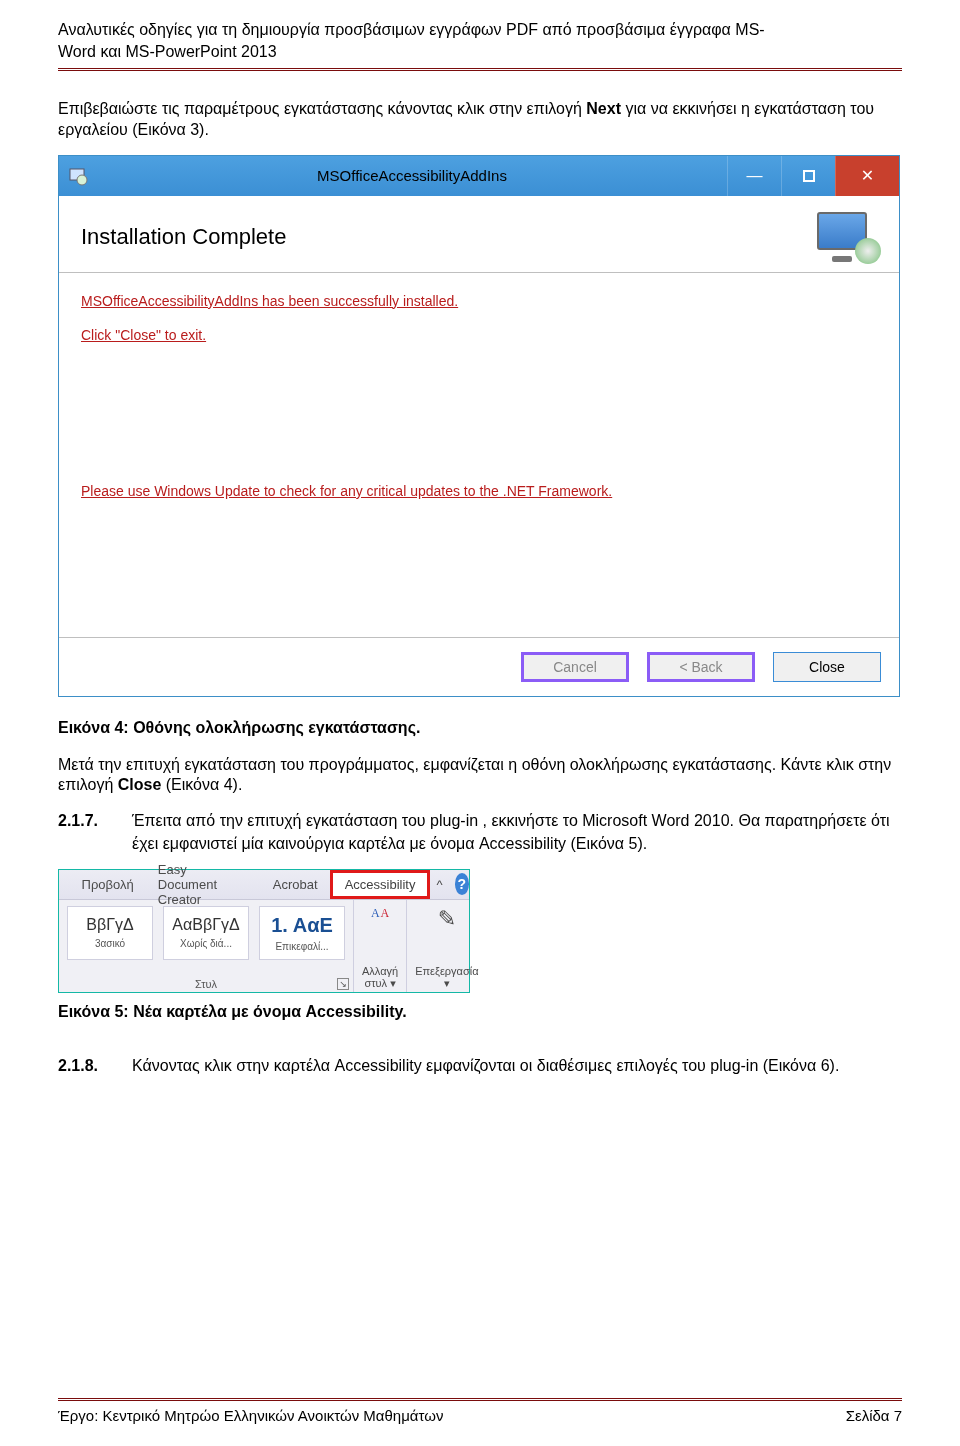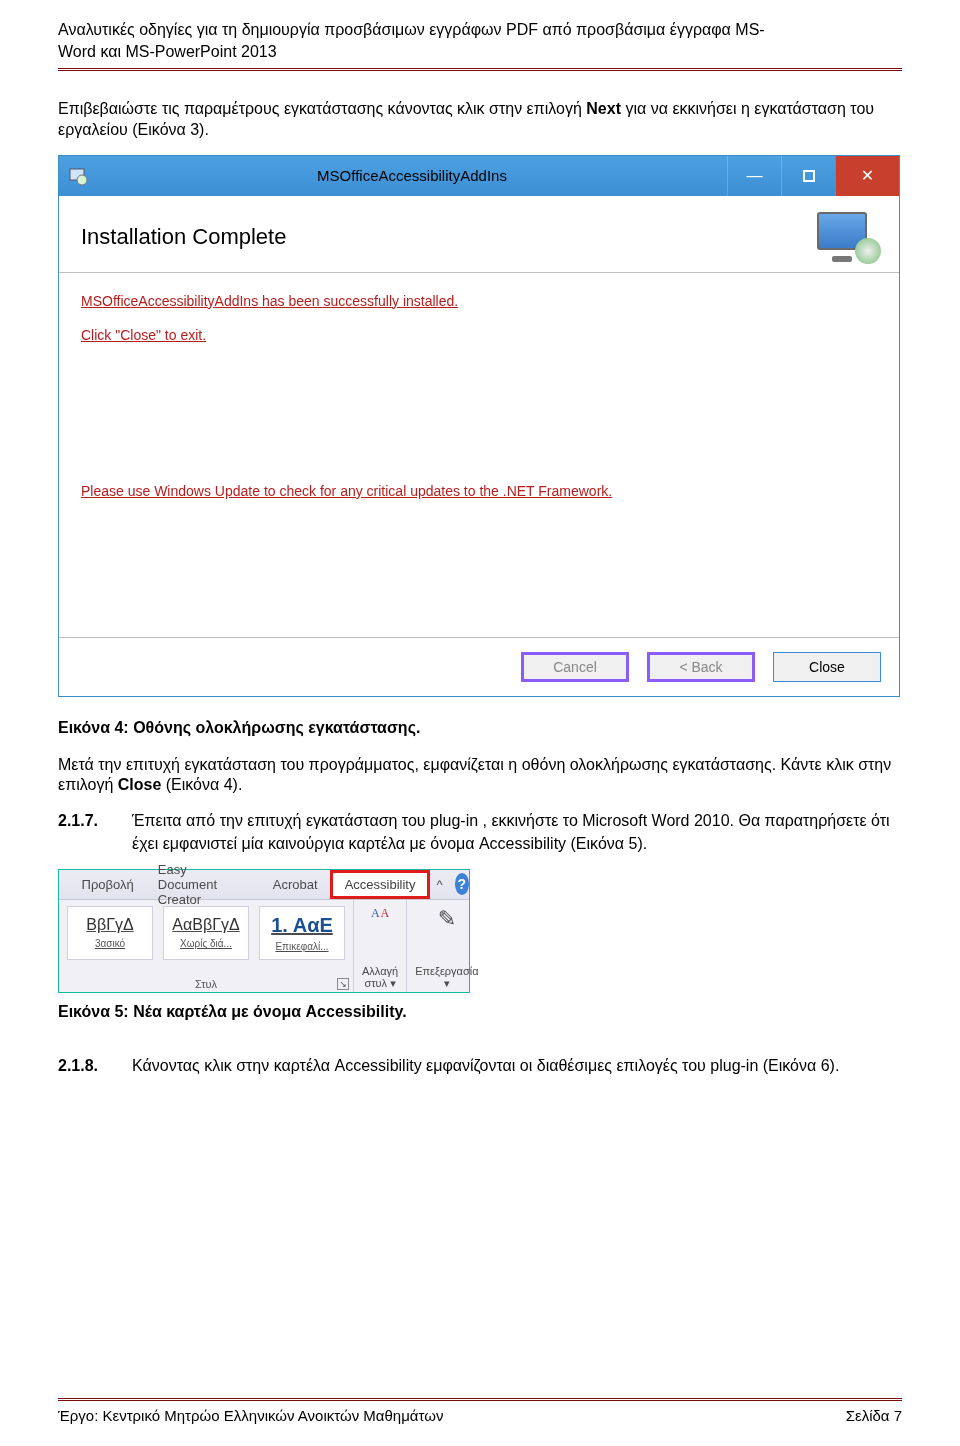--- a/index.html
+++ b/index.html
@@ -152,21 +152,21 @@
     width:22px;height:22px;border-radius:50%;background:#3b82d6;color:#fff;
     display:flex;align-items:center;justify-content:center;font-weight:bold;margin-left:6px;padding:0;font-size:14px;
   }
   .rtab.chev { padding:0 6px;}
   .ribbon-body {
     display:flex;align-items:stretch;height:92px;background:#f0f0f5;
   }
   .rgroup {
     border-right:1px solid #cfcfe0;display:flex;flex-direction:column;justify-content:space-between;padding:6px 8px 2px 8px;
   }
-  .styles-row{display:flex;gap:10px;align-items:flex-start;text-decoration:underline;}
+  .styles-row{display:flex;gap:10px;align-items:flex-start;}
   .style-card {
     width:86px;height:54px;border:1px solid #cfcfdf;background:#fff;display:flex;flex-direction:column;align-items:center;justify-content:center;font-size:11px;
   }
   .style-card .sample { font-size:16px; color:#333;}
   .style-card .sample.big { color:#1a4f93; font-weight:bold; font-size:20px;}
   .style-card .lbl { font-size:10px;margin-top:4px;color:#555;}
   .grp-label { text-align:center;font-size:11px;color:#555;position:relative; padding-top:2px;}
   .grp-label .launcher {
     position:absolute;right:-4px;bottom:0;width:12px;height:12px;border:1px solid #888;font-size:9px;line-height:10px;text-align:center;
   }

